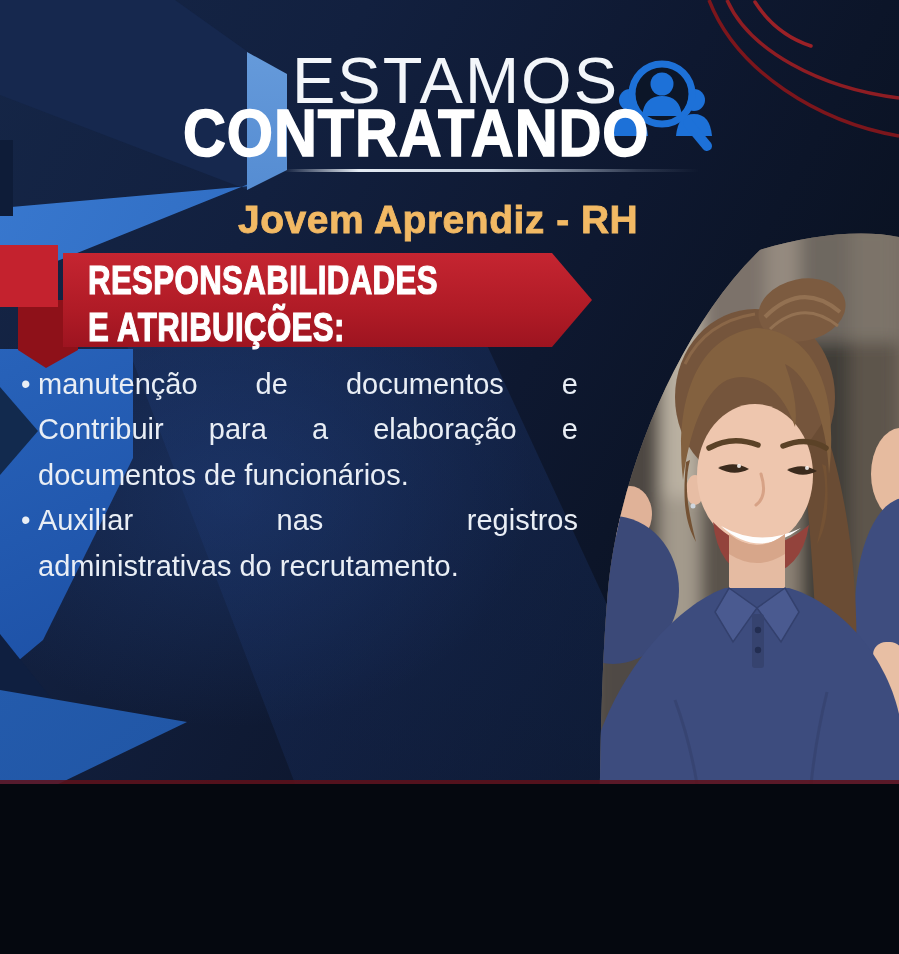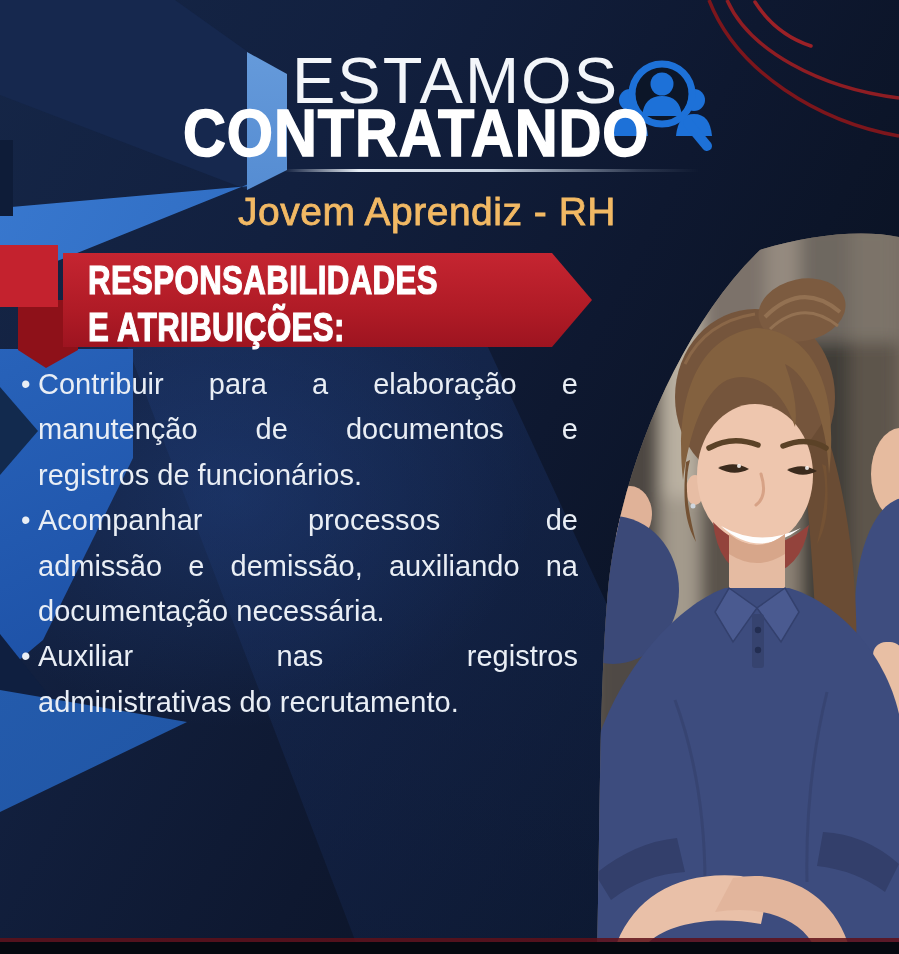--- a/index.html
+++ b/index.html
@@ -1,17 +1,17 @@
 <!DOCTYPE html>
 <html><head>
 <meta charset="utf-8">
 <style>
   html,body{margin:0;padding:0;background:#05080f;}
   .poster{
-    position:relative;width:899px;height:942px;overflow:hidden;
+    position:relative;width:899px;height:784px;overflow:hidden;
     font-family:"Liberation Sans","DejaVu Sans",sans-serif;
     background:linear-gradient(118deg,#152647 0%,#12203f 28%,#0e1830 55%,#0a1222 80%,#091020 100%);
   }
   .abs{position:absolute;}
   
   .bg-glow{left:0;top:0;width:899px;height:954px;z-index:1;
     background:radial-gradient(ellipse 430px 330px at 26% 52%,rgba(44,86,168,.30),rgba(44,86,168,0) 70%);}
   .band-mid{left:0;top:0;width:899px;height:954px;z-index:2;
     clip-path:polygon(126px 343px,486px 343px,790px 1000px,378px 1000px);
     background:linear-gradient(160deg,rgba(34,66,130,.40),rgba(20,40,86,.25));}
@@ -37,22 +37,22 @@
     clip-path:polygon(0 690px,187px 722px,0 812px);
     background:linear-gradient(140deg,#2c68bd 0%,#174792 100%);}
   
   .estamos{left:292px;top:48px;z-index:10;color:#f3f6fa;font-size:65px;
     letter-spacing:2px;font-weight:400;line-height:1;}
   .contratando{left:183px;top:100px;z-index:10;color:#ffffff;font-size:66px;
     font-weight:700;letter-spacing:1px;line-height:1;transform:scaleX(.9);
     transform-origin:left center;-webkit-text-stroke:1.5px #ffffff;}
   .divider{left:284px;top:169px;width:415px;height:3px;z-index:10;
     background:linear-gradient(90deg,rgba(255,255,255,0) 0%,#e4ebf3 18%,#c6d1df 50%,rgba(190,202,220,.18) 85%,rgba(190,202,220,0) 100%);}
-  .subtitle{left:238px;top:192px;z-index:10;color:#f2b964;font-size:39px;
-    font-weight:400;letter-spacing:.5px;-webkit-text-stroke:.8px #f2b964;line-height:1;}
+  .subtitle{left:238px;top:200px;z-index:10;color:#f2b964;font-size:39px;
+    font-weight:700;letter-spacing:.5px;-webkit-text-stroke:.8px #f2b964;line-height:1;}
   
   .ribbon-square{left:0;top:245px;width:58px;height:62px;background:#c4222e;z-index:8;}
   .ribbon-fold{left:0;top:240px;width:90px;height:130px;z-index:7;
     clip-path:polygon(18px 60px,78px 60px,78px 110px,46px 128px,18px 110px);
     background:#8e1119;}
   .ribbon-main{left:0;top:253px;width:612px;height:94px;z-index:8;
     clip-path:polygon(63px 0,552px 0,592px 47px,552px 94px,63px 94px);
     background:linear-gradient(180deg,#c52531 0%,#b01b26 60%,#9d1420 100%);}
   .ribbon-title{left:88px;top:257px;z-index:9;color:#ffffff;font-weight:700;
     font-size:40px;line-height:47px;letter-spacing:.5px;transform:scaleX(.78);
@@ -187,28 +187,23 @@
       <path d="M 272 470 Q 250 560 252 660" fill="none" stroke="#34416e" stroke-width="3" opacity=".7"></path>
       <path d="M 40 652 Q 80 620 122 616 L 130 650 Q 90 652 56 678 Z" fill="#333f6b"></path>
       <path d="M 344 642 Q 310 612 268 610 L 262 644 Q 300 648 330 670 Z" fill="#333f6b"></path>
       <path d="M 58 732 C 74 678 120 648 186 654 L 214 664 L 206 702 C 150 692 100 704 84 732 Z" fill="#e9c0a8"></path>
       <path d="M 296 732 C 282 672 230 646 178 656 L 160 690 C 208 682 252 698 262 732 Z" fill="#e2b59c"></path>
     </g>
   </svg>
 
   <ul class="abs resp-list">
       <li>
+        <div class="jline">manutenção de documentos e</div>
         <div class="jline">Contribuir para a elaboração e</div>
-        <div class="jline">manutenção de documentos e</div>
-        <div class="jline last">registros de funcionários.</div>
-      </li>
-      <li>
-        <div class="jline">Acompanhar processos de</div>
-        <div class="jline">admissão e demissão, auxiliando na</div>
-        <div class="jline last">documentação necessária.</div>
+        <div class="jline last">documentos de funcionários.</div>
       </li>
       <li>
         <div class="jline">Auxiliar nas registros</div>
         <div class="jline last">administrativas do recrutamento.</div>
       </li>
     </ul>
 
   <div class="abs bottom-strip"></div>
 </div>
 

